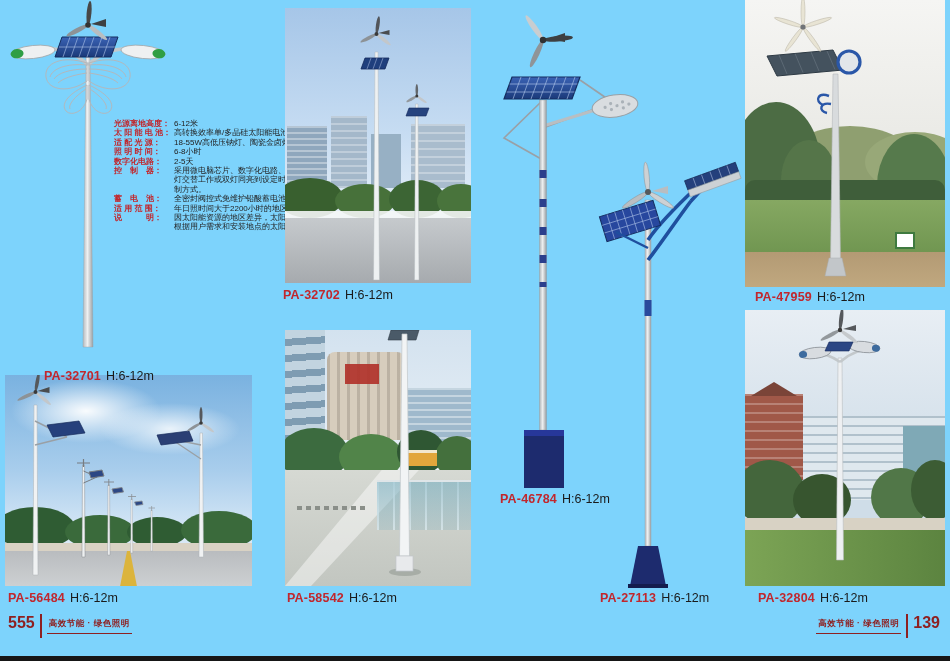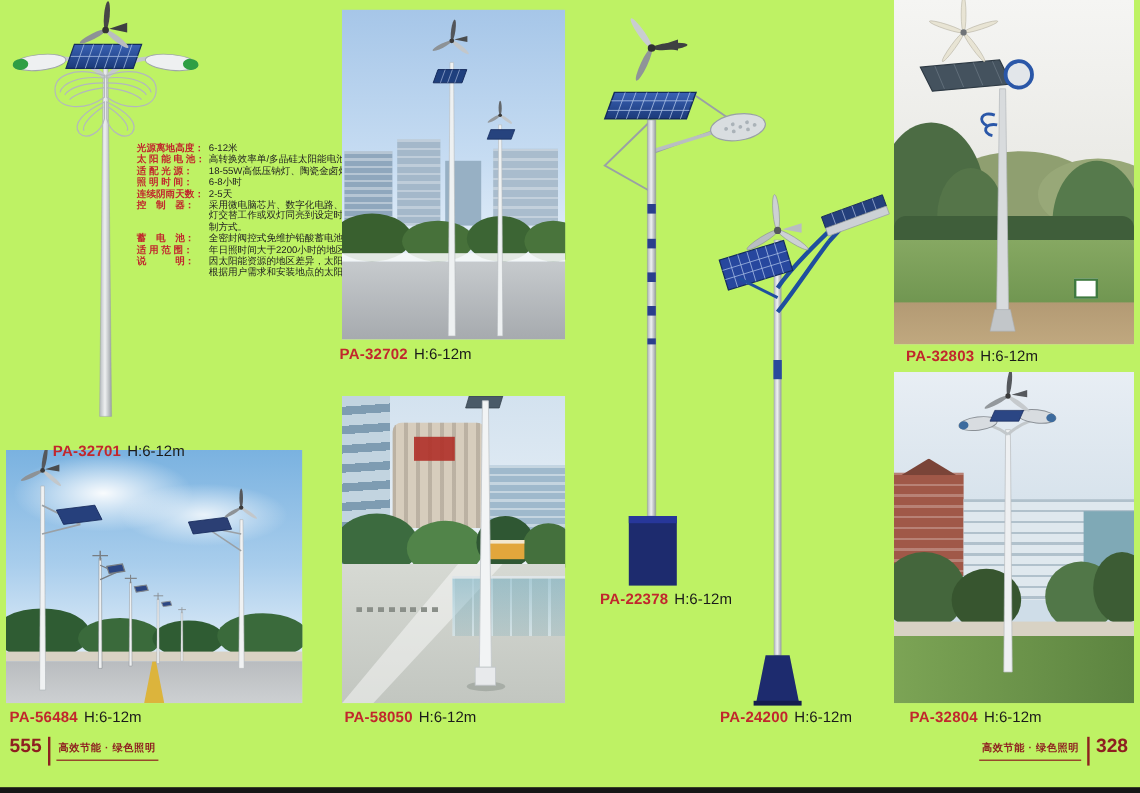--- a/index.html
+++ b/index.html
@@ -1,16 +1,16 @@
 <!DOCTYPE html>
 <html><head>
 <meta charset="utf-8">
 <style>
   html,body{margin:0;padding:0;background:#e9e9e9;}
-  #page{position:relative;width:950px;height:661px;background:#bef264;overflow:hidden;
+  #page{position:relative;width:950px;height:661px;background:#7dd3fc;overflow:hidden;
         font-family:"Liberation Sans",sans-serif;margin:0 auto;}
   
   .abs{position:absolute;}
   .photo{position:absolute;overflow:hidden;}
   .blob{position:absolute;border-radius:50%;}
   svg{display:block;}
   
   .p-label{position:absolute;font-size:12.5px;white-space:nowrap;}
   .p-label .code{color:#c1272d;font-weight:bold;letter-spacing:.2px;}
   .p-label .ht{color:#1a1a1a;font-weight:500;margin-left:5px;}
@@ -103,21 +103,21 @@
       </div>
     <div class="spec-row">
         <span class="spec-label">适 配 光 源：</span>
         <span class="spec-value">18-55W高低压钠灯、陶瓷金卤灯、LED光源</span>
       </div>
     <div class="spec-row">
         <span class="spec-label">照 明 时 间：</span>
         <span class="spec-value">6-8小时</span>
       </div>
     <div class="spec-row">
-        <span class="spec-label">连续阴雨天数：</span>
+        <span class="spec-label">数字化电路：</span>
         <span class="spec-value">2-5天</span>
       </div>
     <div class="spec-row">
         <span class="spec-label">控　制　器：</span>
         <span class="spec-value">采用微电脑芯片、数字化电路、集成传感器技术具有主付灯交替工作或双灯同亮到设定时间主灯停止付灯工作的控制方式。</span>
       </div>
     <div class="spec-row">
         <span class="spec-label">蓄　电　池：</span>
         <span class="spec-value">全密封阀控式免维护铅酸蓄电池或普通铅酸电池</span>
       </div>
@@ -453,40 +453,40 @@
   <div class="p-label" style="left:44px;top:369px;">
     <span class="code">PA-32701</span><span class="ht">H:6-12m</span>
   </div>
   <div class="p-label" style="left:283px;top:288px;">
     <span class="code">PA-32702</span><span class="ht">H:6-12m</span>
   </div>
   <div class="p-label" style="left:8px;top:591px;">
     <span class="code">PA-56484</span><span class="ht">H:6-12m</span>
   </div>
   <div class="p-label" style="left:287px;top:591px;">
-    <span class="code">PA-58050</span><span class="ht">H:6-12m</span>
+    <span class="code">PA-58542</span><span class="ht">H:6-12m</span>
   </div>
   <div class="p-label" style="left:500px;top:492px;">
-    <span class="code">PA-22378</span><span class="ht">H:6-12m</span>
+    <span class="code">PA-46784</span><span class="ht">H:6-12m</span>
   </div>
   <div class="p-label" style="left:600px;top:591px;">
-    <span class="code">PA-24200</span><span class="ht">H:6-12m</span>
+    <span class="code">PA-27113</span><span class="ht">H:6-12m</span>
   </div>
   <div class="p-label" style="left:755px;top:290px;">
-    <span class="code">PA-32803</span><span class="ht">H:6-12m</span>
+    <span class="code">PA-47959</span><span class="ht">H:6-12m</span>
   </div>
   <div class="p-label" style="left:758px;top:591px;text-align:right;">
     <span class="code">PA-32804</span><span class="ht">H:6-12m</span>
   </div>
 
   <div class="footer" style="left:8px;">
     <span class="page-num">555</span>
     <span class="v-rule"></span>
     <span class="slogan">高效节能 · 绿色照明</span>
   </div>
   <div class="footer" style="right:10px;">
     <span class="slogan">高效节能 · 绿色照明</span>
     <span class="v-rule"></span>
-    <span class="page-num">328</span>
+    <span class="page-num">139</span>
   </div>
 
   <div id="bottom-edge"></div>
 </div>
 
 </body></html>

